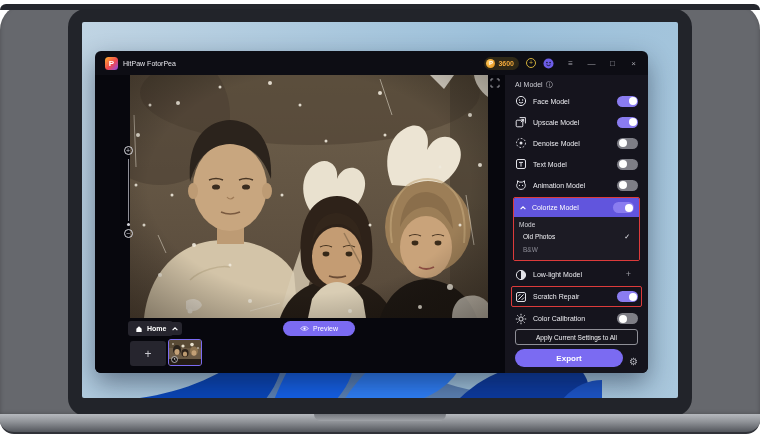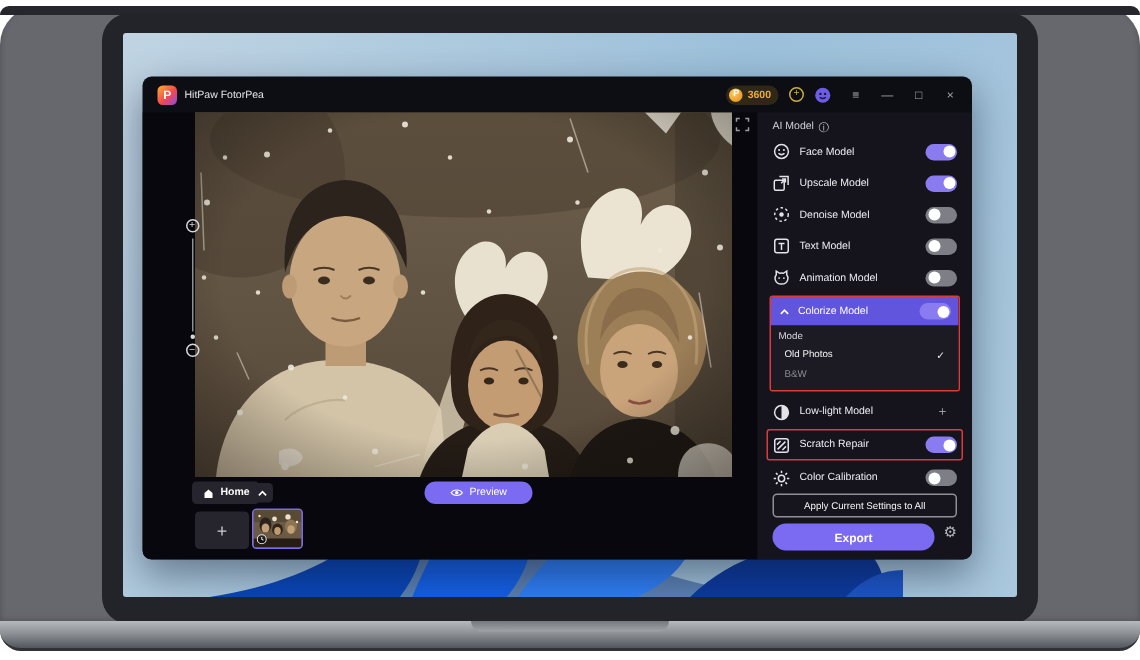--- a/index.html
+++ b/index.html
@@ -94,21 +94,21 @@
   .opt.sel{color:#f2f2f5}
   .opt.dim{color:#8d8d97}
   .opt .check{margin-left:auto;color:#e8e8ee;font-size:7px}
 
   .scratch-wrap{border:1.5px solid #dc3b3b;border-radius:2px;margin:1px -4px;padding:0 3px}
   .scratch-wrap .model-row{height:19px}
   .plus-mini{color:#9a9aa2;font-size:9px;line-height:9px;flex:none;margin-right:7px}
 
   .apply-btn{margin-top:auto;height:16px;border:1px solid #8f8f97;border-radius:3px;background:#16151d;
              color:#f2f2f5;font-size:6.5px;display:flex;align-items:center;justify-content:center;white-space:nowrap}
-  .export-row{display:flex;align-items:flex-start;gap:6px;margin-top:4px}
+  .export-row{display:flex;align-items:flex-end;gap:6px;margin-top:4px}
   .export-btn{flex:1;height:18px;border-radius:9px;background:#7b6bf2;color:#fff;font-size:8px;
               font-weight:bold;display:flex;align-items:center;justify-content:center}
   .gear{font-size:10px;color:#b4b4bc;flex:none}
 </style>
 </head>
 <body>
 
 <div class="stage">
   <div class="lid">
     <div class="bezel">

